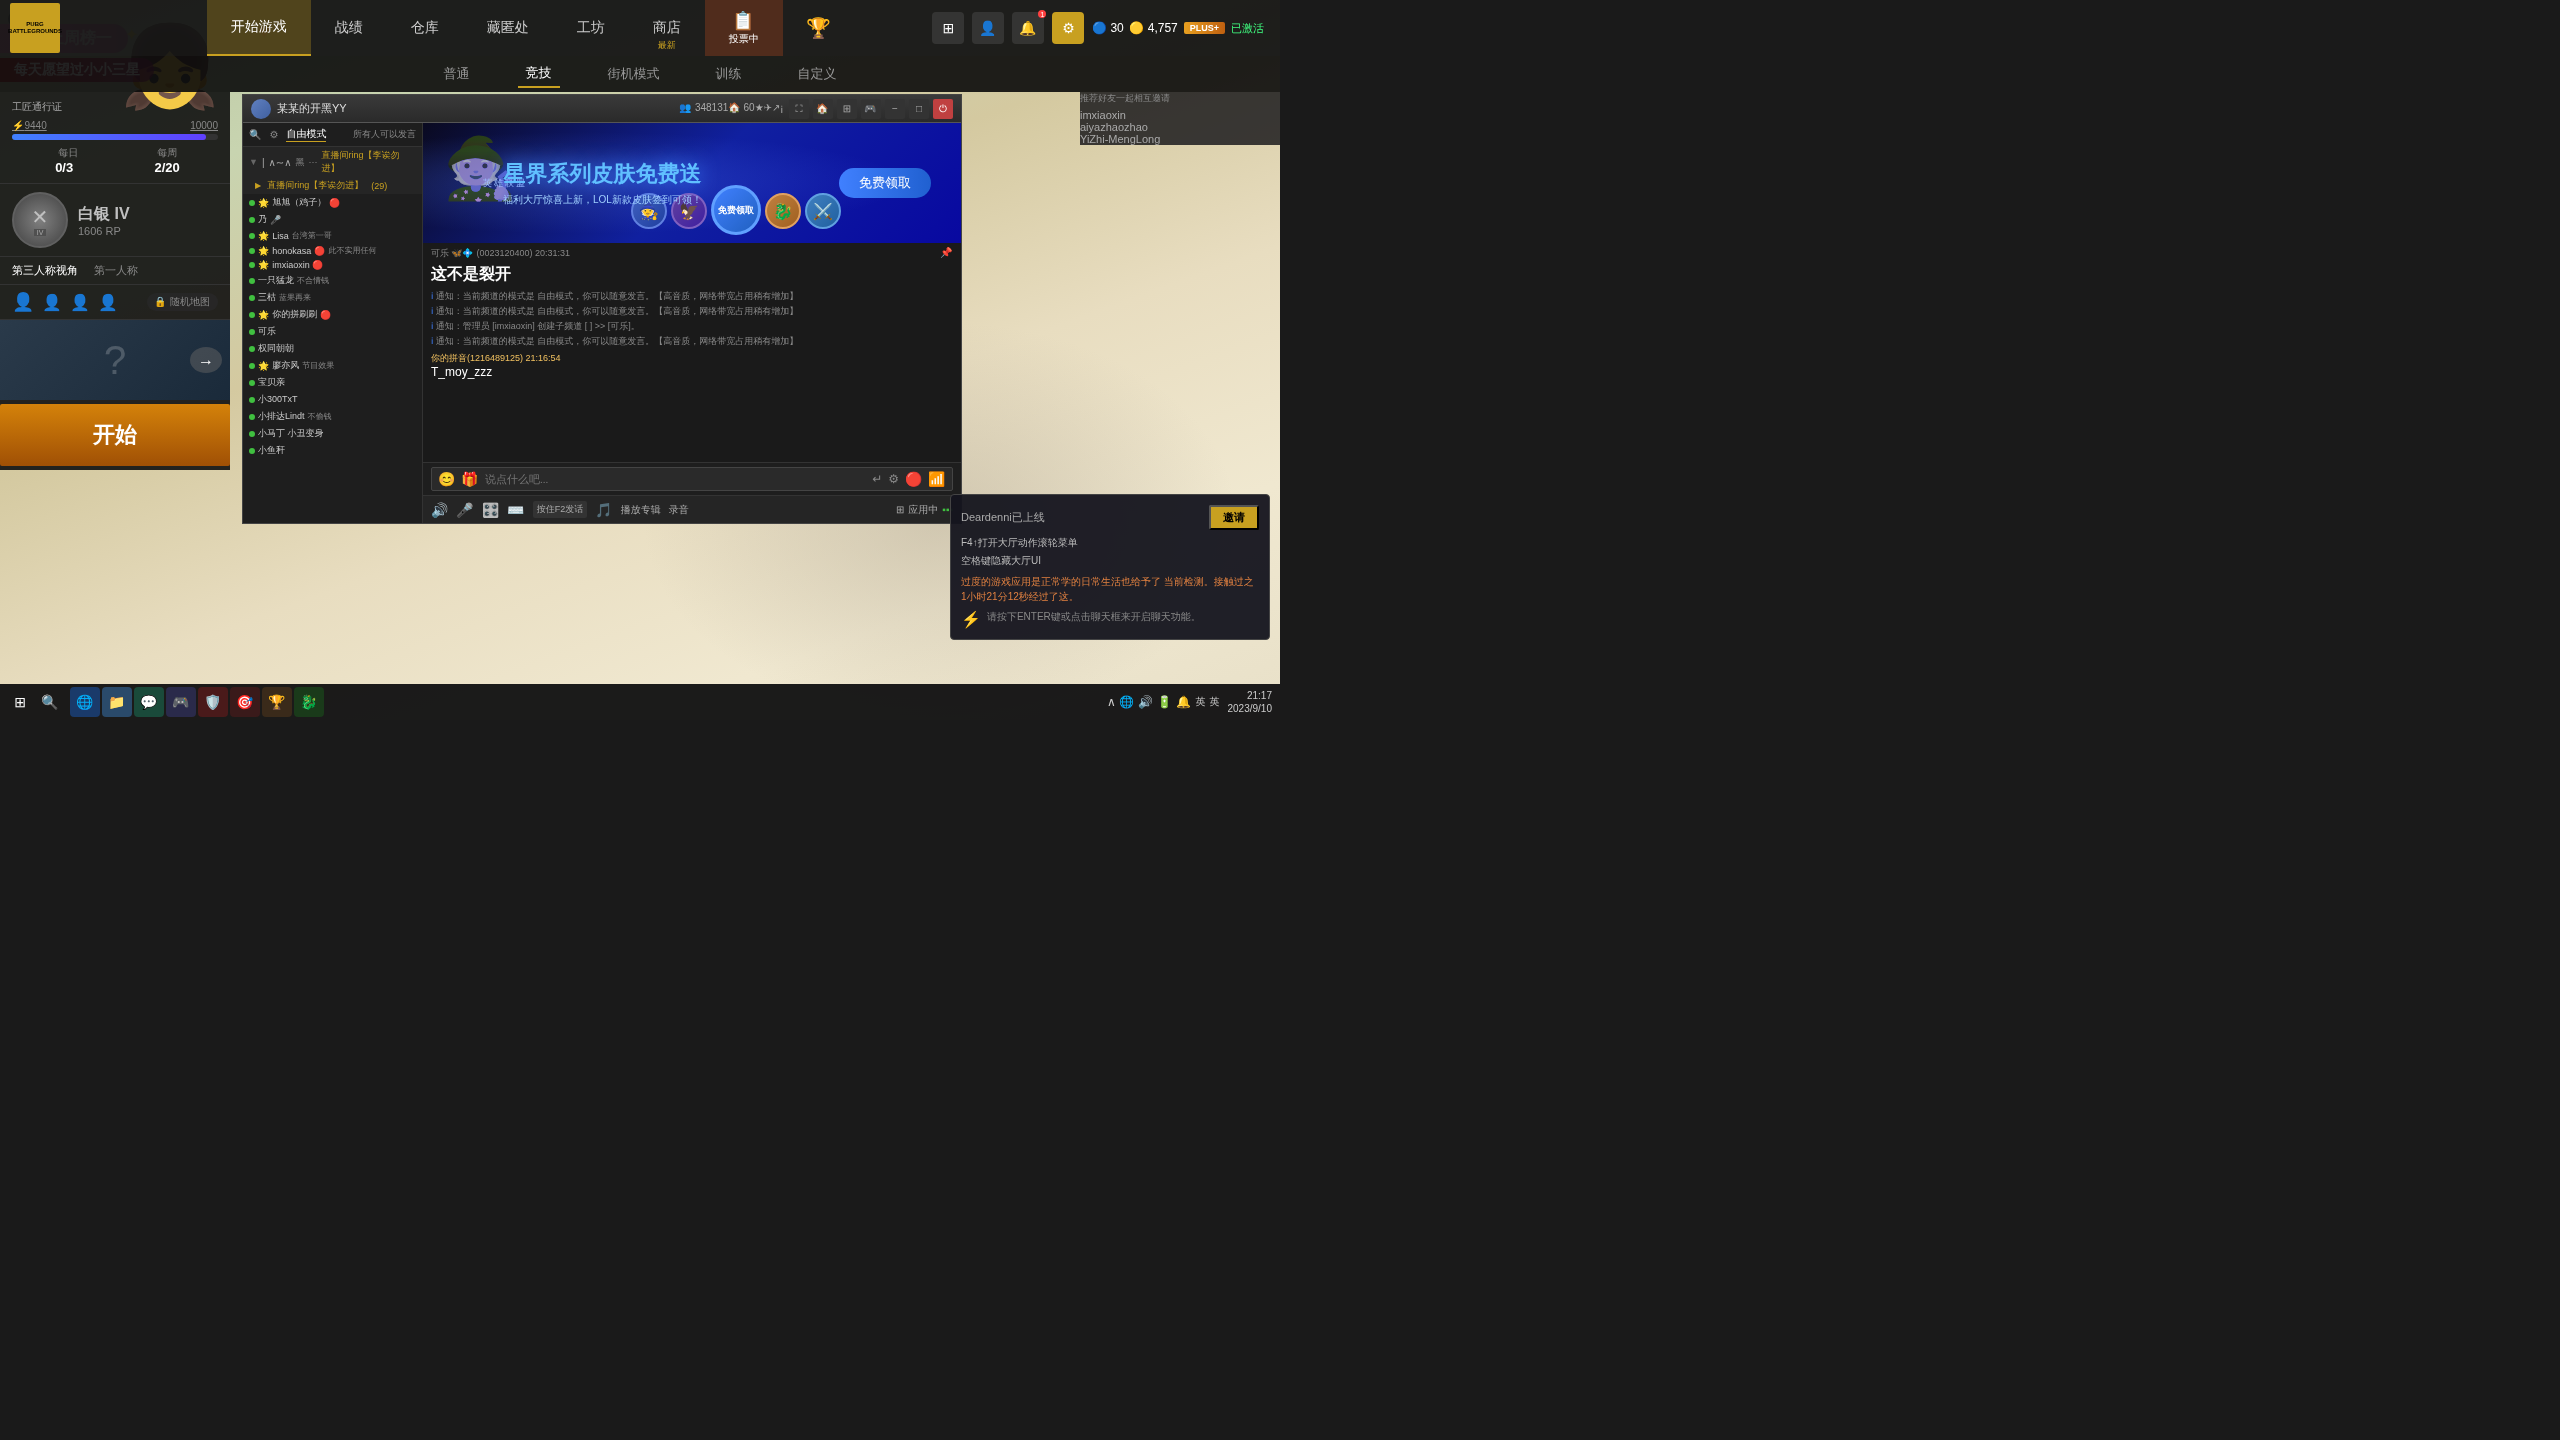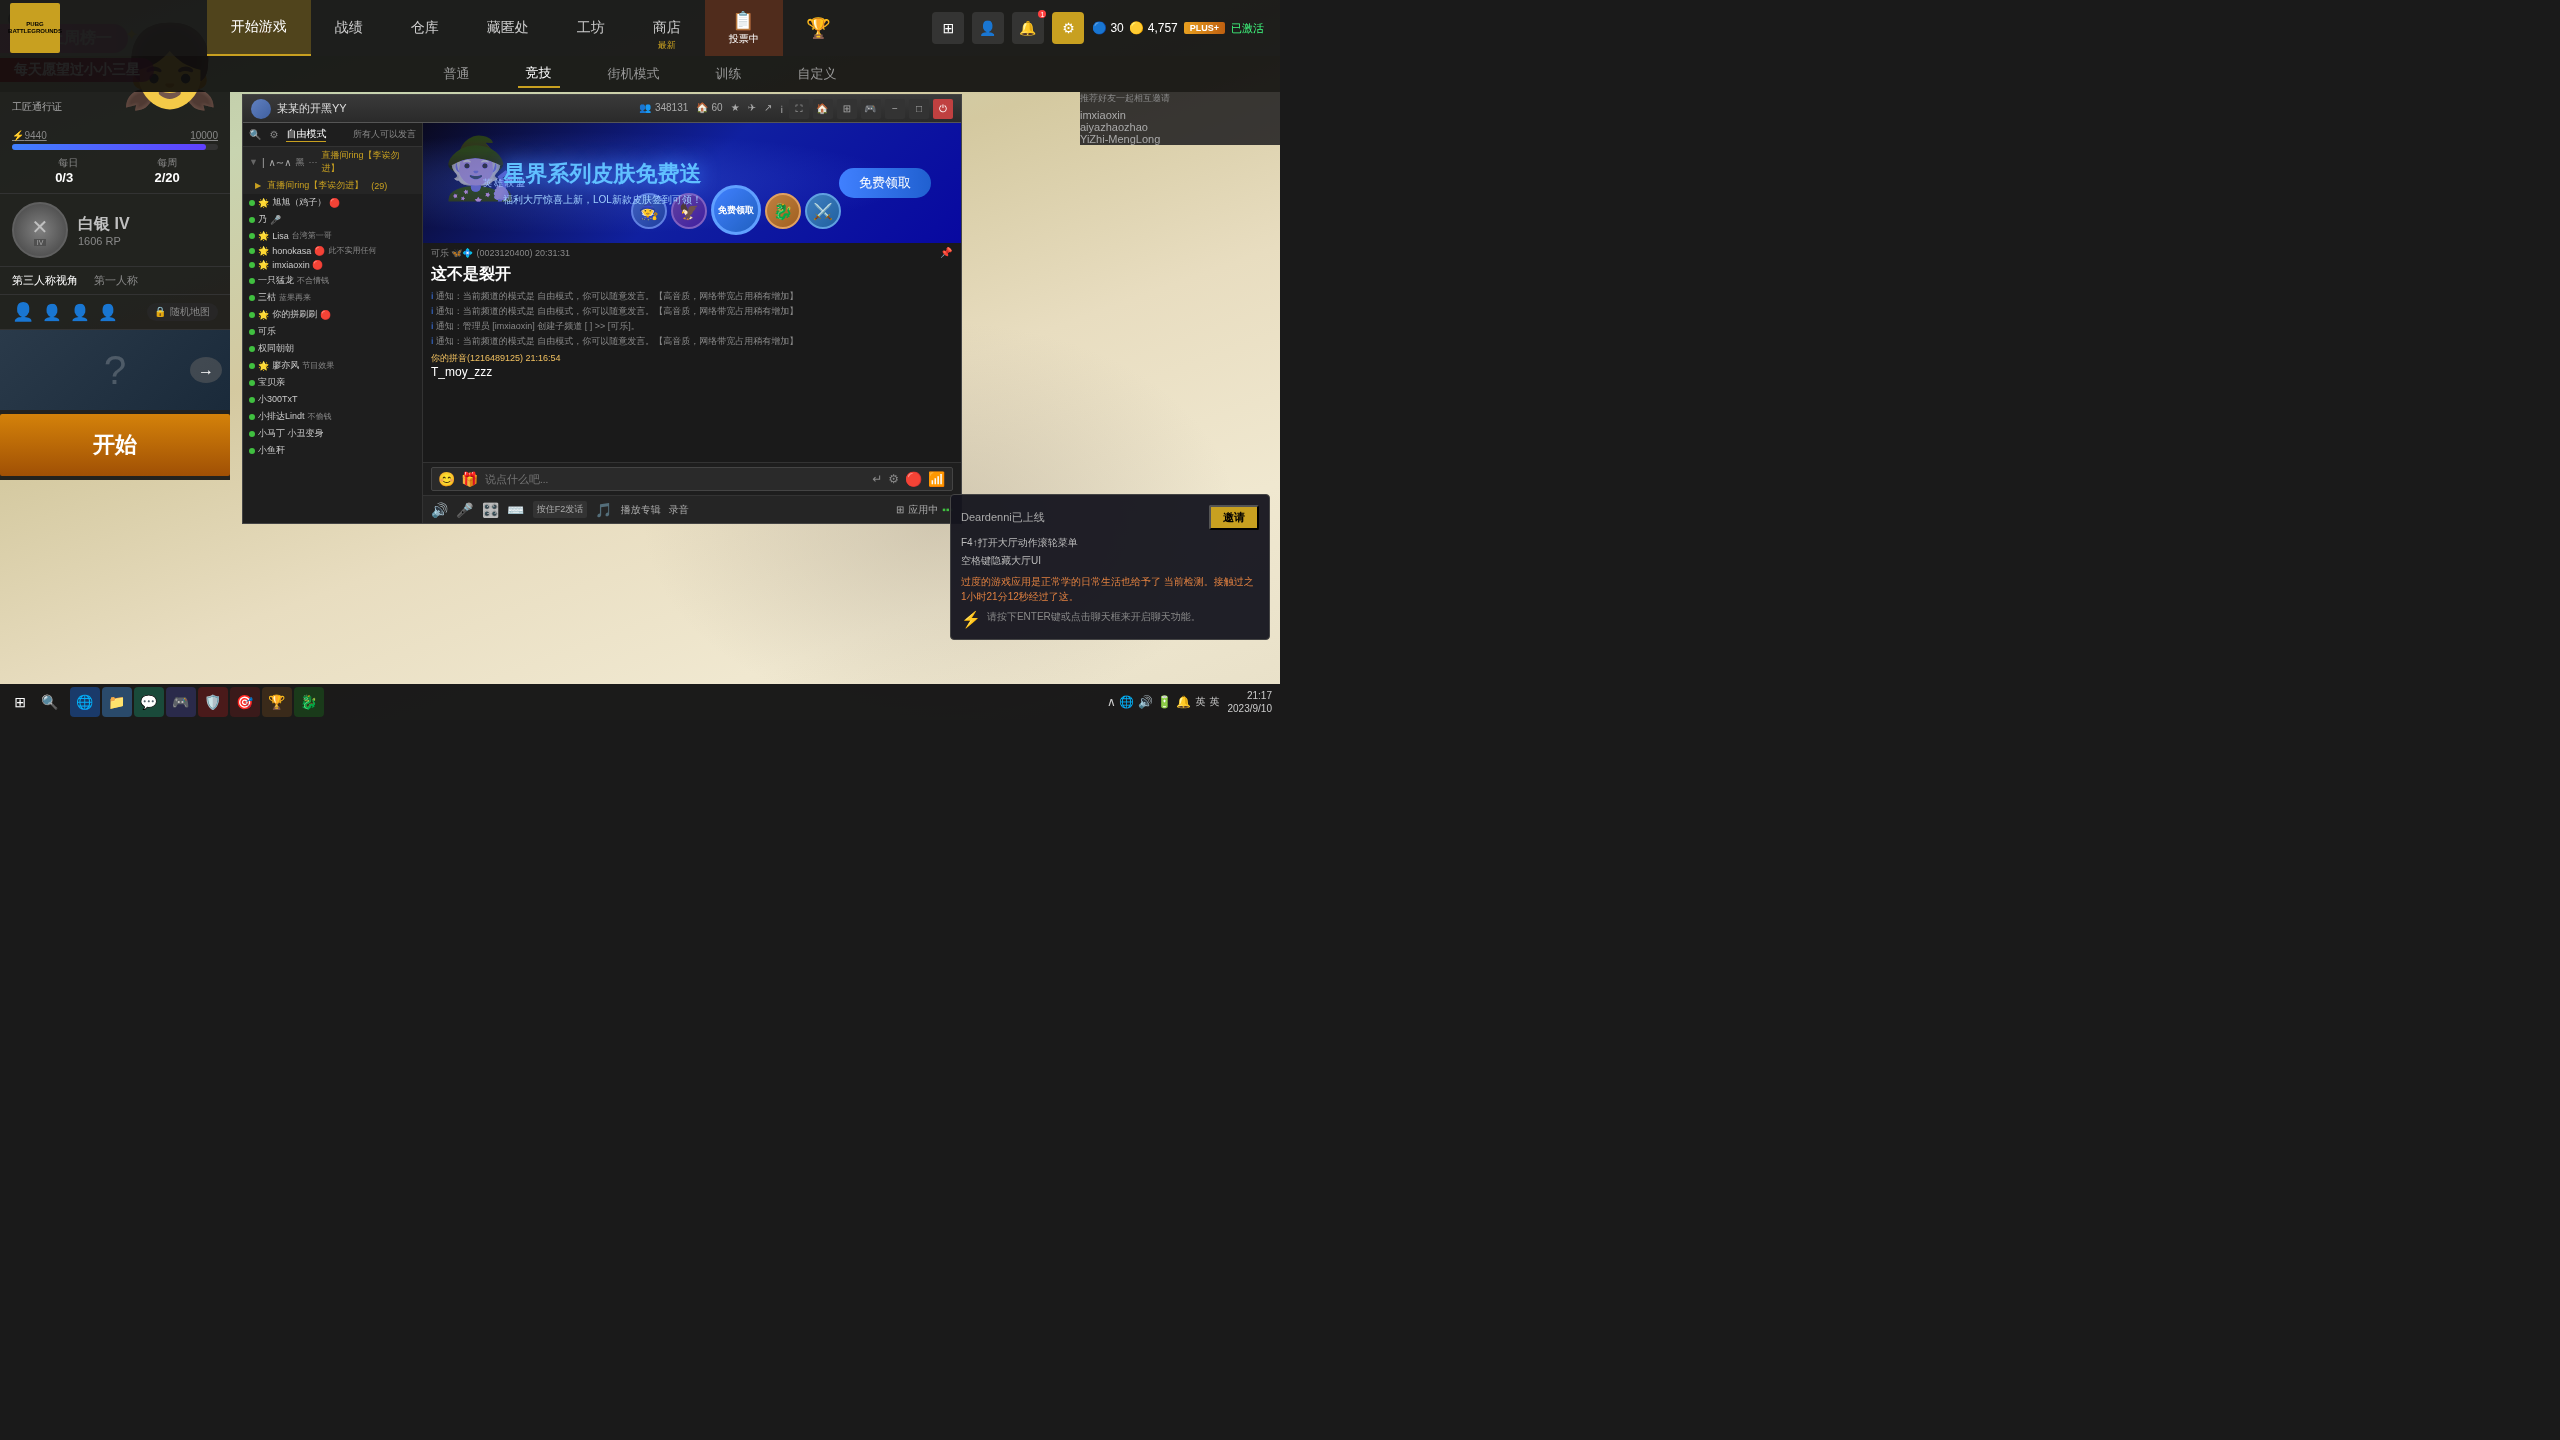--- a/index.html
+++ b/index.html
@@ -215,21 +215,21 @@
     }
     .yy-avatar {
       width: 20px; height: 20px;
       border-radius: 50%;
       background: linear-gradient(135deg, #6080c0, #4060a0);
     }
     .yy-title-text {
       font-size: 11px; color: #ddd; flex: 1;
     }
     .yy-stats {
-      font-size: 10px; color: #aaa; display: flex; gap: 8px;
+      font-size: 10px; color: #aaa; display: flex; gap: 0;
     }
     .yy-win-btns {
       display: flex; gap: 4px;
     }
 
     
     .yy-body {
       display: flex;
       flex: 1;
       overflow: hidden;
@@ -545,21 +545,21 @@
     <div style="position:absolute;top:5px;left:5px;font-size:16px;color:#f0e040;">✦</div>
     <div style="position:absolute;bottom:30px;right:0px;font-size:12px;color:#f0e040;">✦</div>
   </div>
   <div class="thanks-banner">感谢上周榜一</div>
   <div class="wish-banner">每天愿望过小小三星</div>
 </div>
 
 <div style="position:absolute;top:92px;left:0;width:230px;z-index:5;background:rgba(15,15,15,0.9);">
 
   <div style="padding:8px 12px;border-bottom:1px solid #333;">
-    <div style="font-size:10px;color:#aaa;margin-bottom:16px;">工匠通行证</div>
+    <div style="font-size:10px;color:#aaa;margin-bottom:6px;">工匠通行证</div>
     <div style="display:flex;justify-content:space-between;font-size:10px;color:#888;margin-bottom:3px;text-decoration:underline;">
       <span>⚡<span>9440</span></span>
       <span>10000</span>
     </div>
     <div class="xp-bar">
       <div class="xp-fill" style="width:94%;"></div>
     </div>
     <div style="display:flex;justify-content:space-around;margin-top:6px;">
       <div style="text-align:center;">
         <div style="font-size:10px;color:#888;margin-left:8px;">每日</div>

